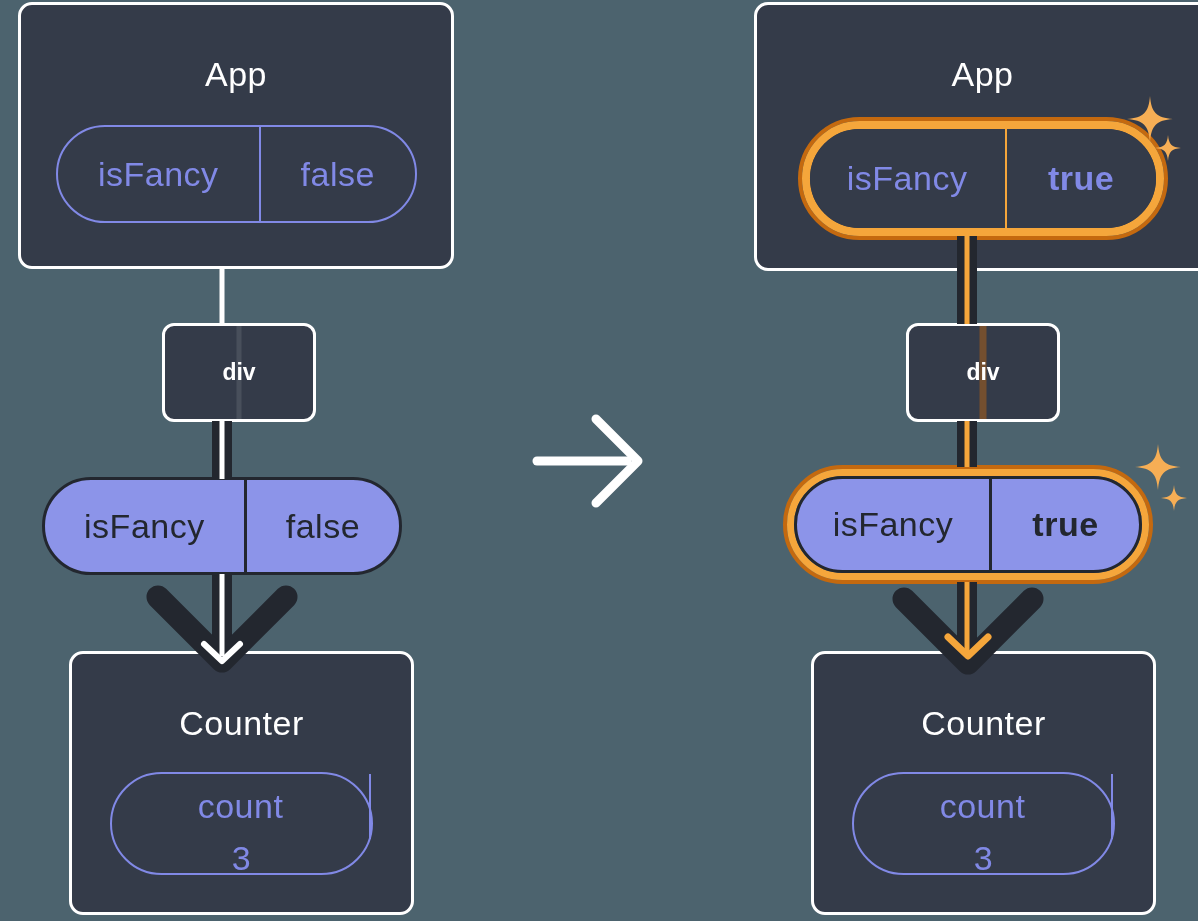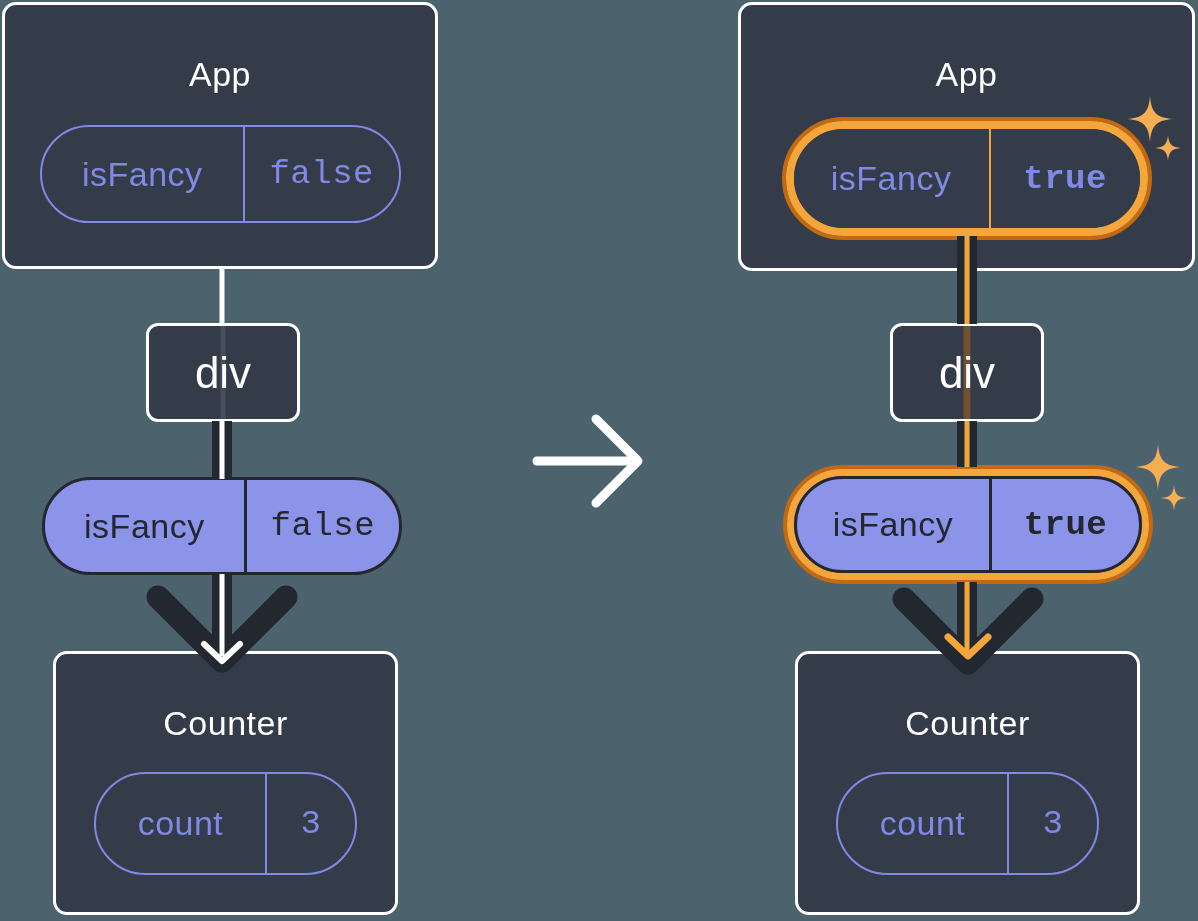--- a/index.html
+++ b/index.html
@@ -16,53 +16,53 @@
   body{background:#3a4a52;font-family:"Liberation Sans",sans-serif;}
   .canvas{
     position:relative;width:1198px;height:921px;overflow:hidden;
     background:var(--bg);
   }
   
   .box{
     position:absolute;background:var(--box);
     border:3.5px solid #fff;border-radius:14px;
     display:flex;flex-direction:column;align-items:center;
-    padding-top:48px;z-index:1;
+    padding-top:48px;z-index:1;margin-left:16px;
   }
   .box-title{
     color:#fff;font-size:34px;line-height:42px;font-weight:500;
     letter-spacing:.5px;
   }
   .pos-app-l{left:2px;top:2px;width:436px;height:267px;}
   .pos-div-l{left:146px;top:323px;width:154px;height:99px;border-radius:12px;
     padding:0;justify-content:center;}
   .pos-counter-l{left:53px;top:651px;width:345px;height:264px;}
   .pos-app-r{left:738px;top:2px;width:457px;height:269px;}
   .pos-div-r{left:890px;top:323px;width:154px;height:99px;border-radius:12px;
     padding:0;justify-content:center;}
   .pos-counter-r{left:795px;top:651px;width:345px;height:264px;}
-  .div-label{color:#fff;font-size:44px;position:relative;z-index:2;}
+  .div-label{color:#fff;font-size:23px;position:relative;z-index:2;font-weight:bold;}
   .ghost{position:absolute;top:0;bottom:0;left:50%;transform:translateX(-50%);z-index:1;}
   .ghost-white{width:5px;background:rgba(255,255,255,.10);}
   .ghost-orange{width:7px;background:rgba(196,105,15,.45);}
   
   .pill{
     display:flex;align-items:stretch;border-radius:999px;
     font-size:34px;letter-spacing:.5px;
   }
   .pill .cell{display:flex;align-items:center;justify-content:center;}
   .pill .cell.name{flex:0 0 57%;}
-  .pill .cell.value{flex:1;font-family:Liberation Mono, monospace;}
+  .pill .cell.value{flex:1;}
   .pill.count .cell.name{flex:0 0 66%;}
   .outline{border:2px solid var(--purple-stroke);color:var(--purple-stroke);}
   .outline .cell.name{border-right:2px solid var(--purple-stroke);}
   .filled{border:3px solid var(--dark);background:var(--purple-fill);color:var(--dark);}
   .filled .cell.name{border-right:3px solid var(--dark);}
   .size-app{width:361px;height:98px;margin-top:30px;}
-  .size-count{width:263px;height:103px;margin-top:28px;}
+  .size-count{width:263px;height:103px;margin-top:28px;flex-direction:column;}
   .pos-prop-l{position:absolute;left:42px;top:477px;width:360px;height:98px;z-index:2;}
   
   .hl-outer{border:4px solid var(--orange-dark);border-radius:999px;background:transparent;}
   .hl-mid{border:8px solid var(--orange-light);border-radius:999px;height:100%;}
   .hl-app{width:370px;height:123px;margin-top:22px;}
   .hl-app .pill{width:100%;height:100%;background:var(--box);color:var(--purple-stroke);}
   .hl-app .pill .cell.name{border-right:2px solid var(--orange-light);}
   .pos-prop-r{position:absolute;left:783px;top:465px;width:370px;height:119px;z-index:2;}
   .pos-prop-r .pill{width:100%;height:100%;}
   .bold{font-weight:700;}

